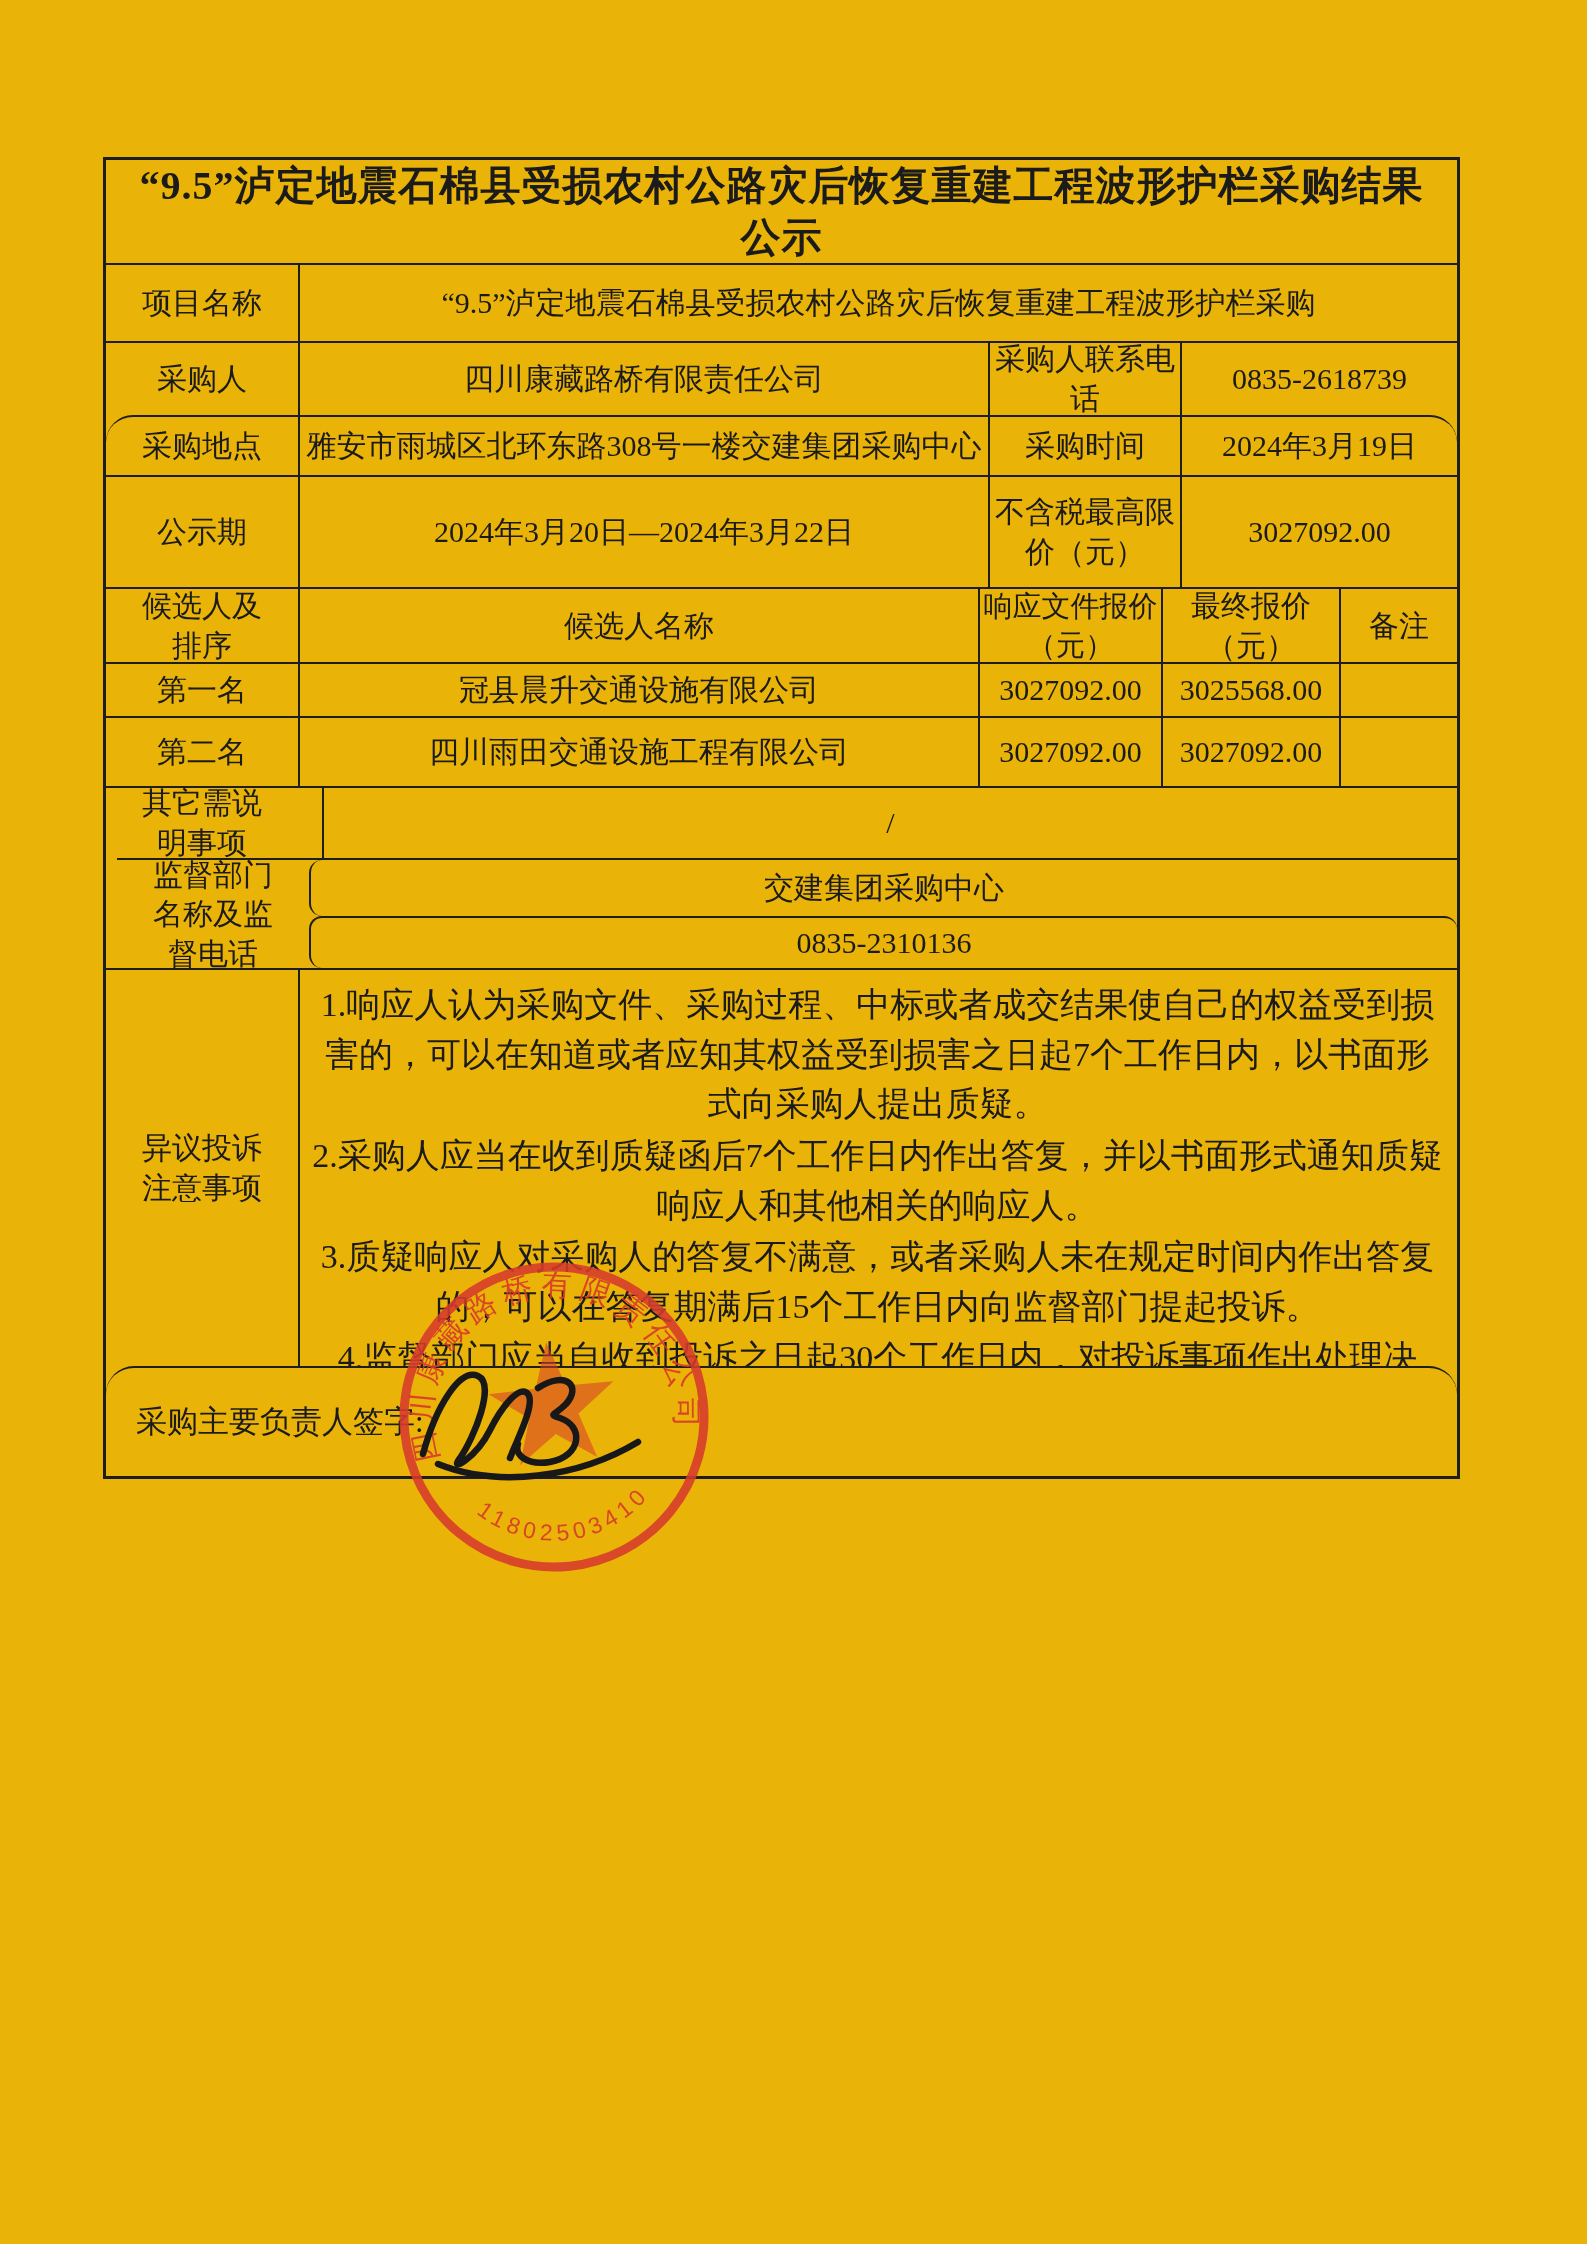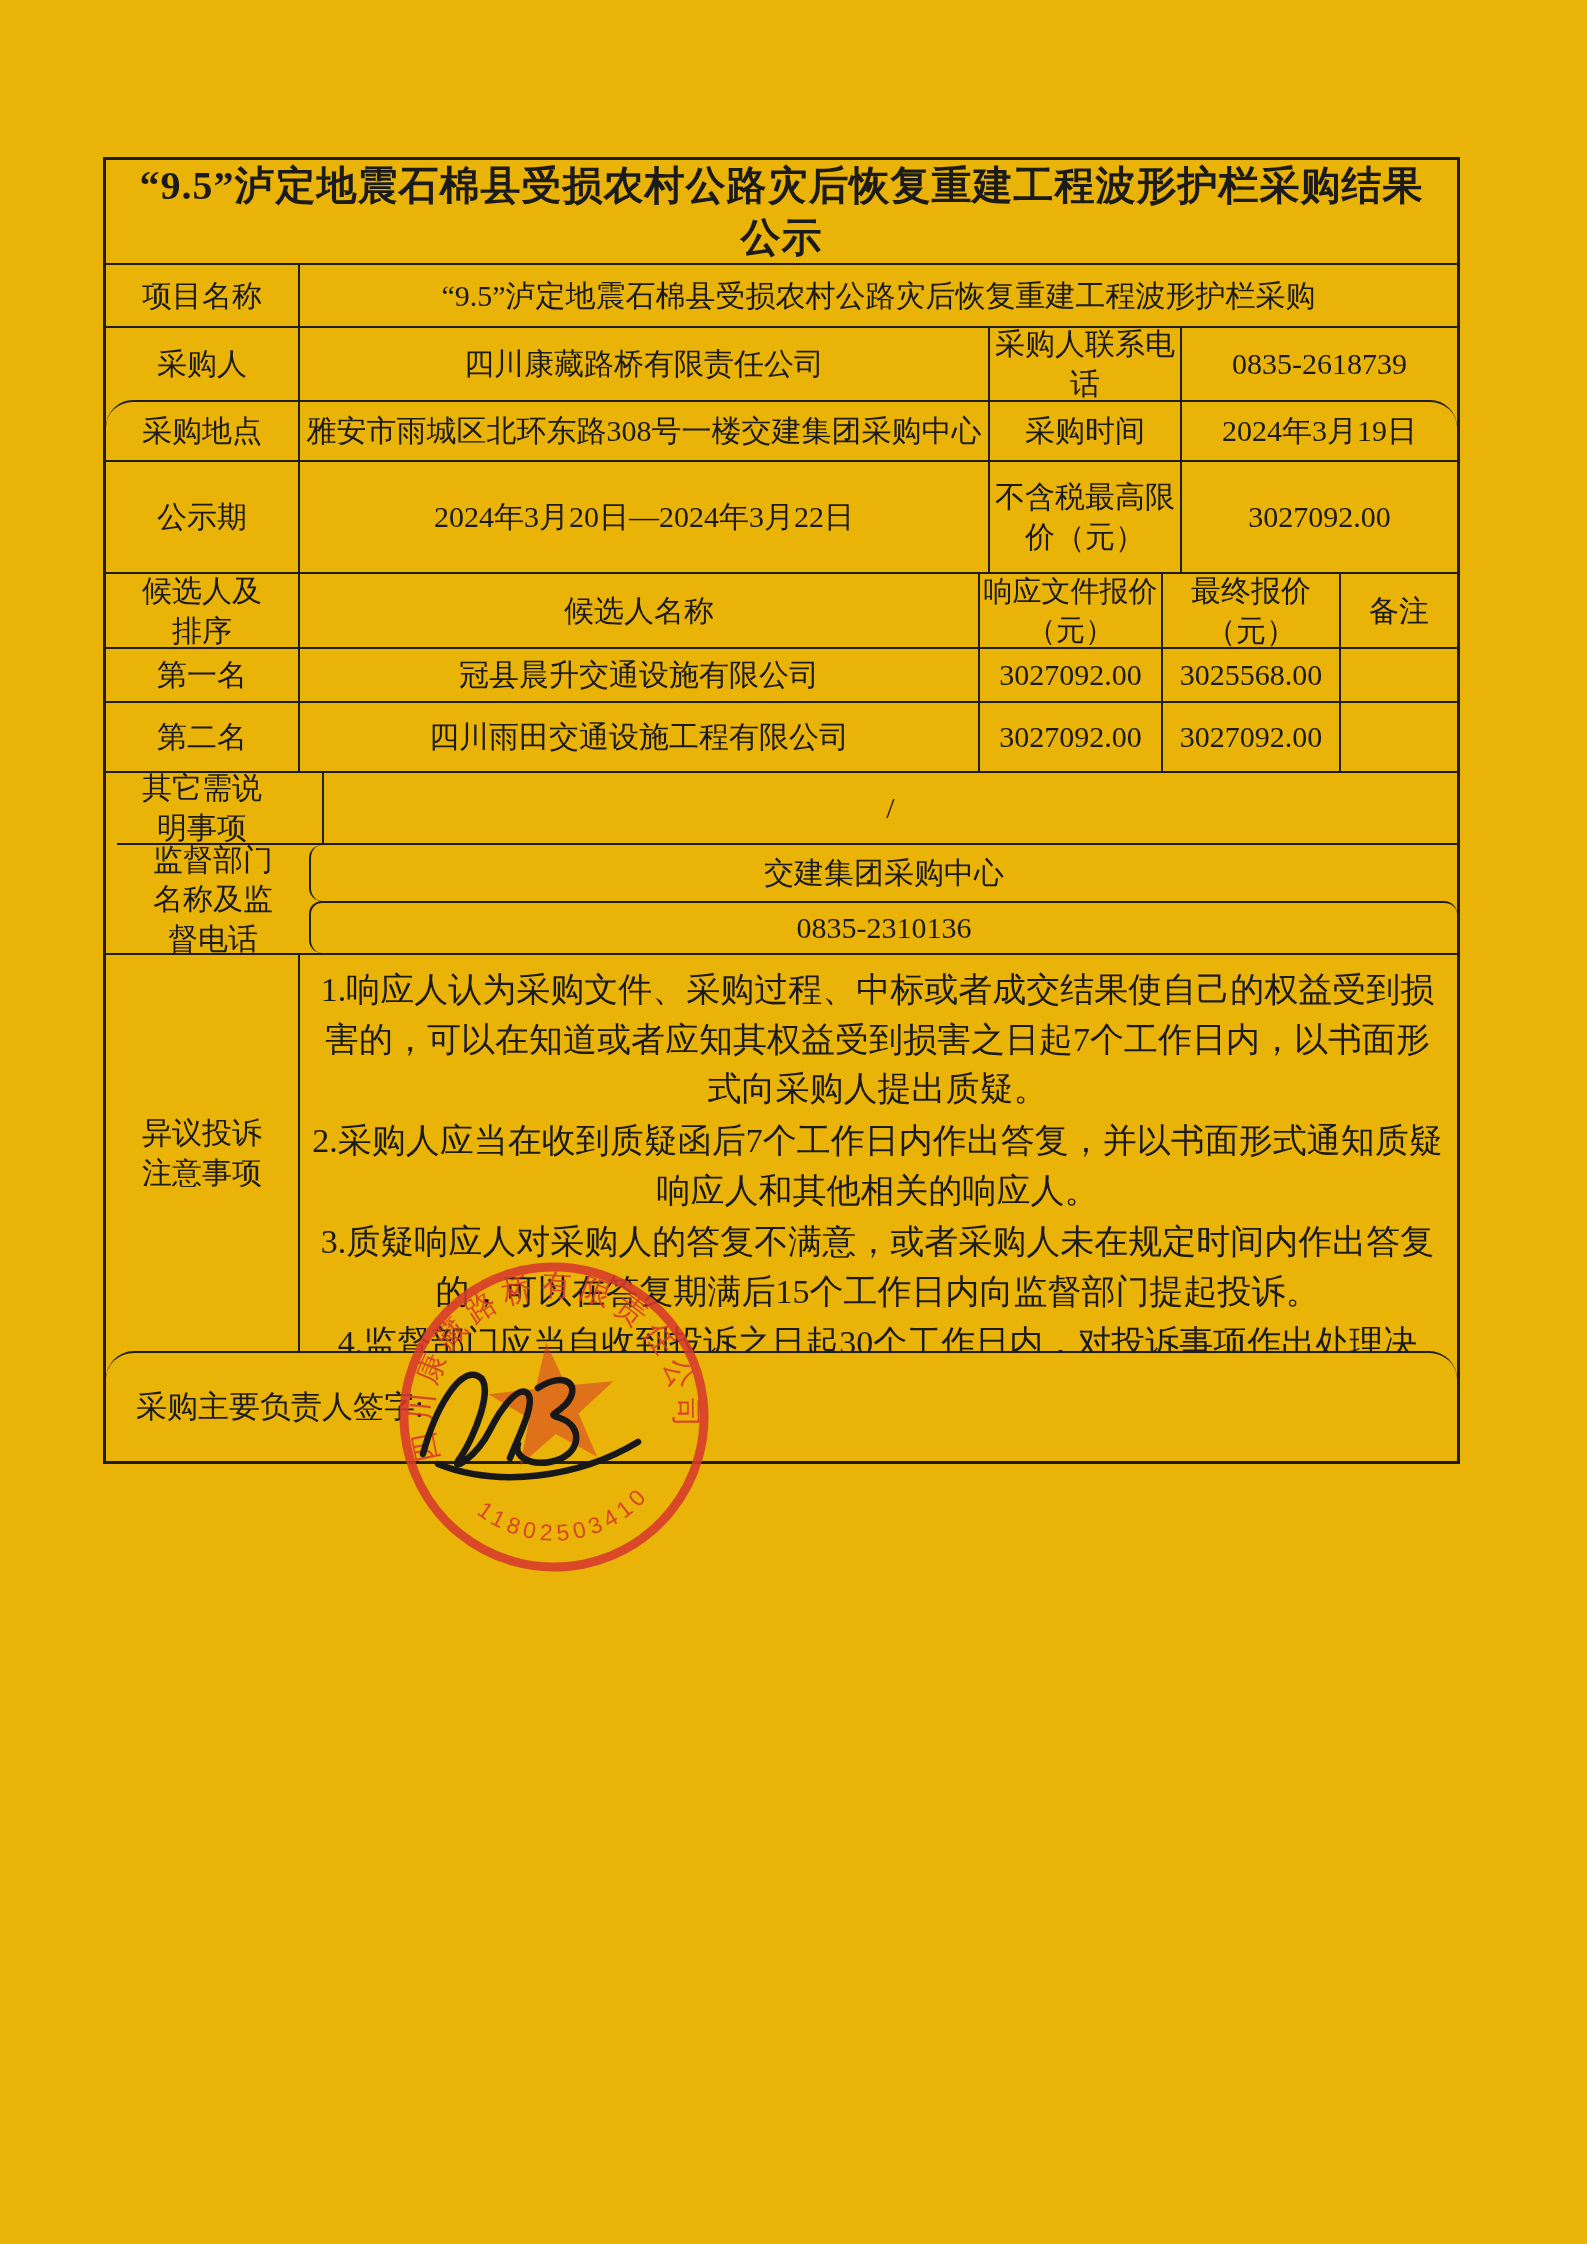--- a/index.html
+++ b/index.html
@@ -26,21 +26,21 @@
   .label-col{width:192px;flex:none;padding:4px 24px;}
   .sub-label{width:192px;flex:none;padding:4px 2px;}
   .mid-col{width:690px;flex:none;}
   .fill{flex:1;}
   .w-bid{width:183px;flex:none;padding:4px 2px;}
   .w-final{width:178px;flex:none;padding:4px 14px;}
   .w-remark{width:118px;flex:none;}
   .fs-sm{font-size:29px;}
 
   .r-title{height:103px;}
-  .r-project{height:63px;}
+  .r-project{height:78px;}
   .r-purchaser{height:74px;}
   .r-location{height:60px;border-radius:27px;}
   .r-publicity{height:112px;}
   .r-cand-head{height:75px;}
   .r-cand1{height:54px;}
   .r-cand2{height:70px;}
   .r-other{height:72px;gap:24px;}
   .r-supervisor{height:110px;margin-left:11px;}
   .r-objection{height:398px;}
   .r-signature{height:110px;border-radius:28px;}

